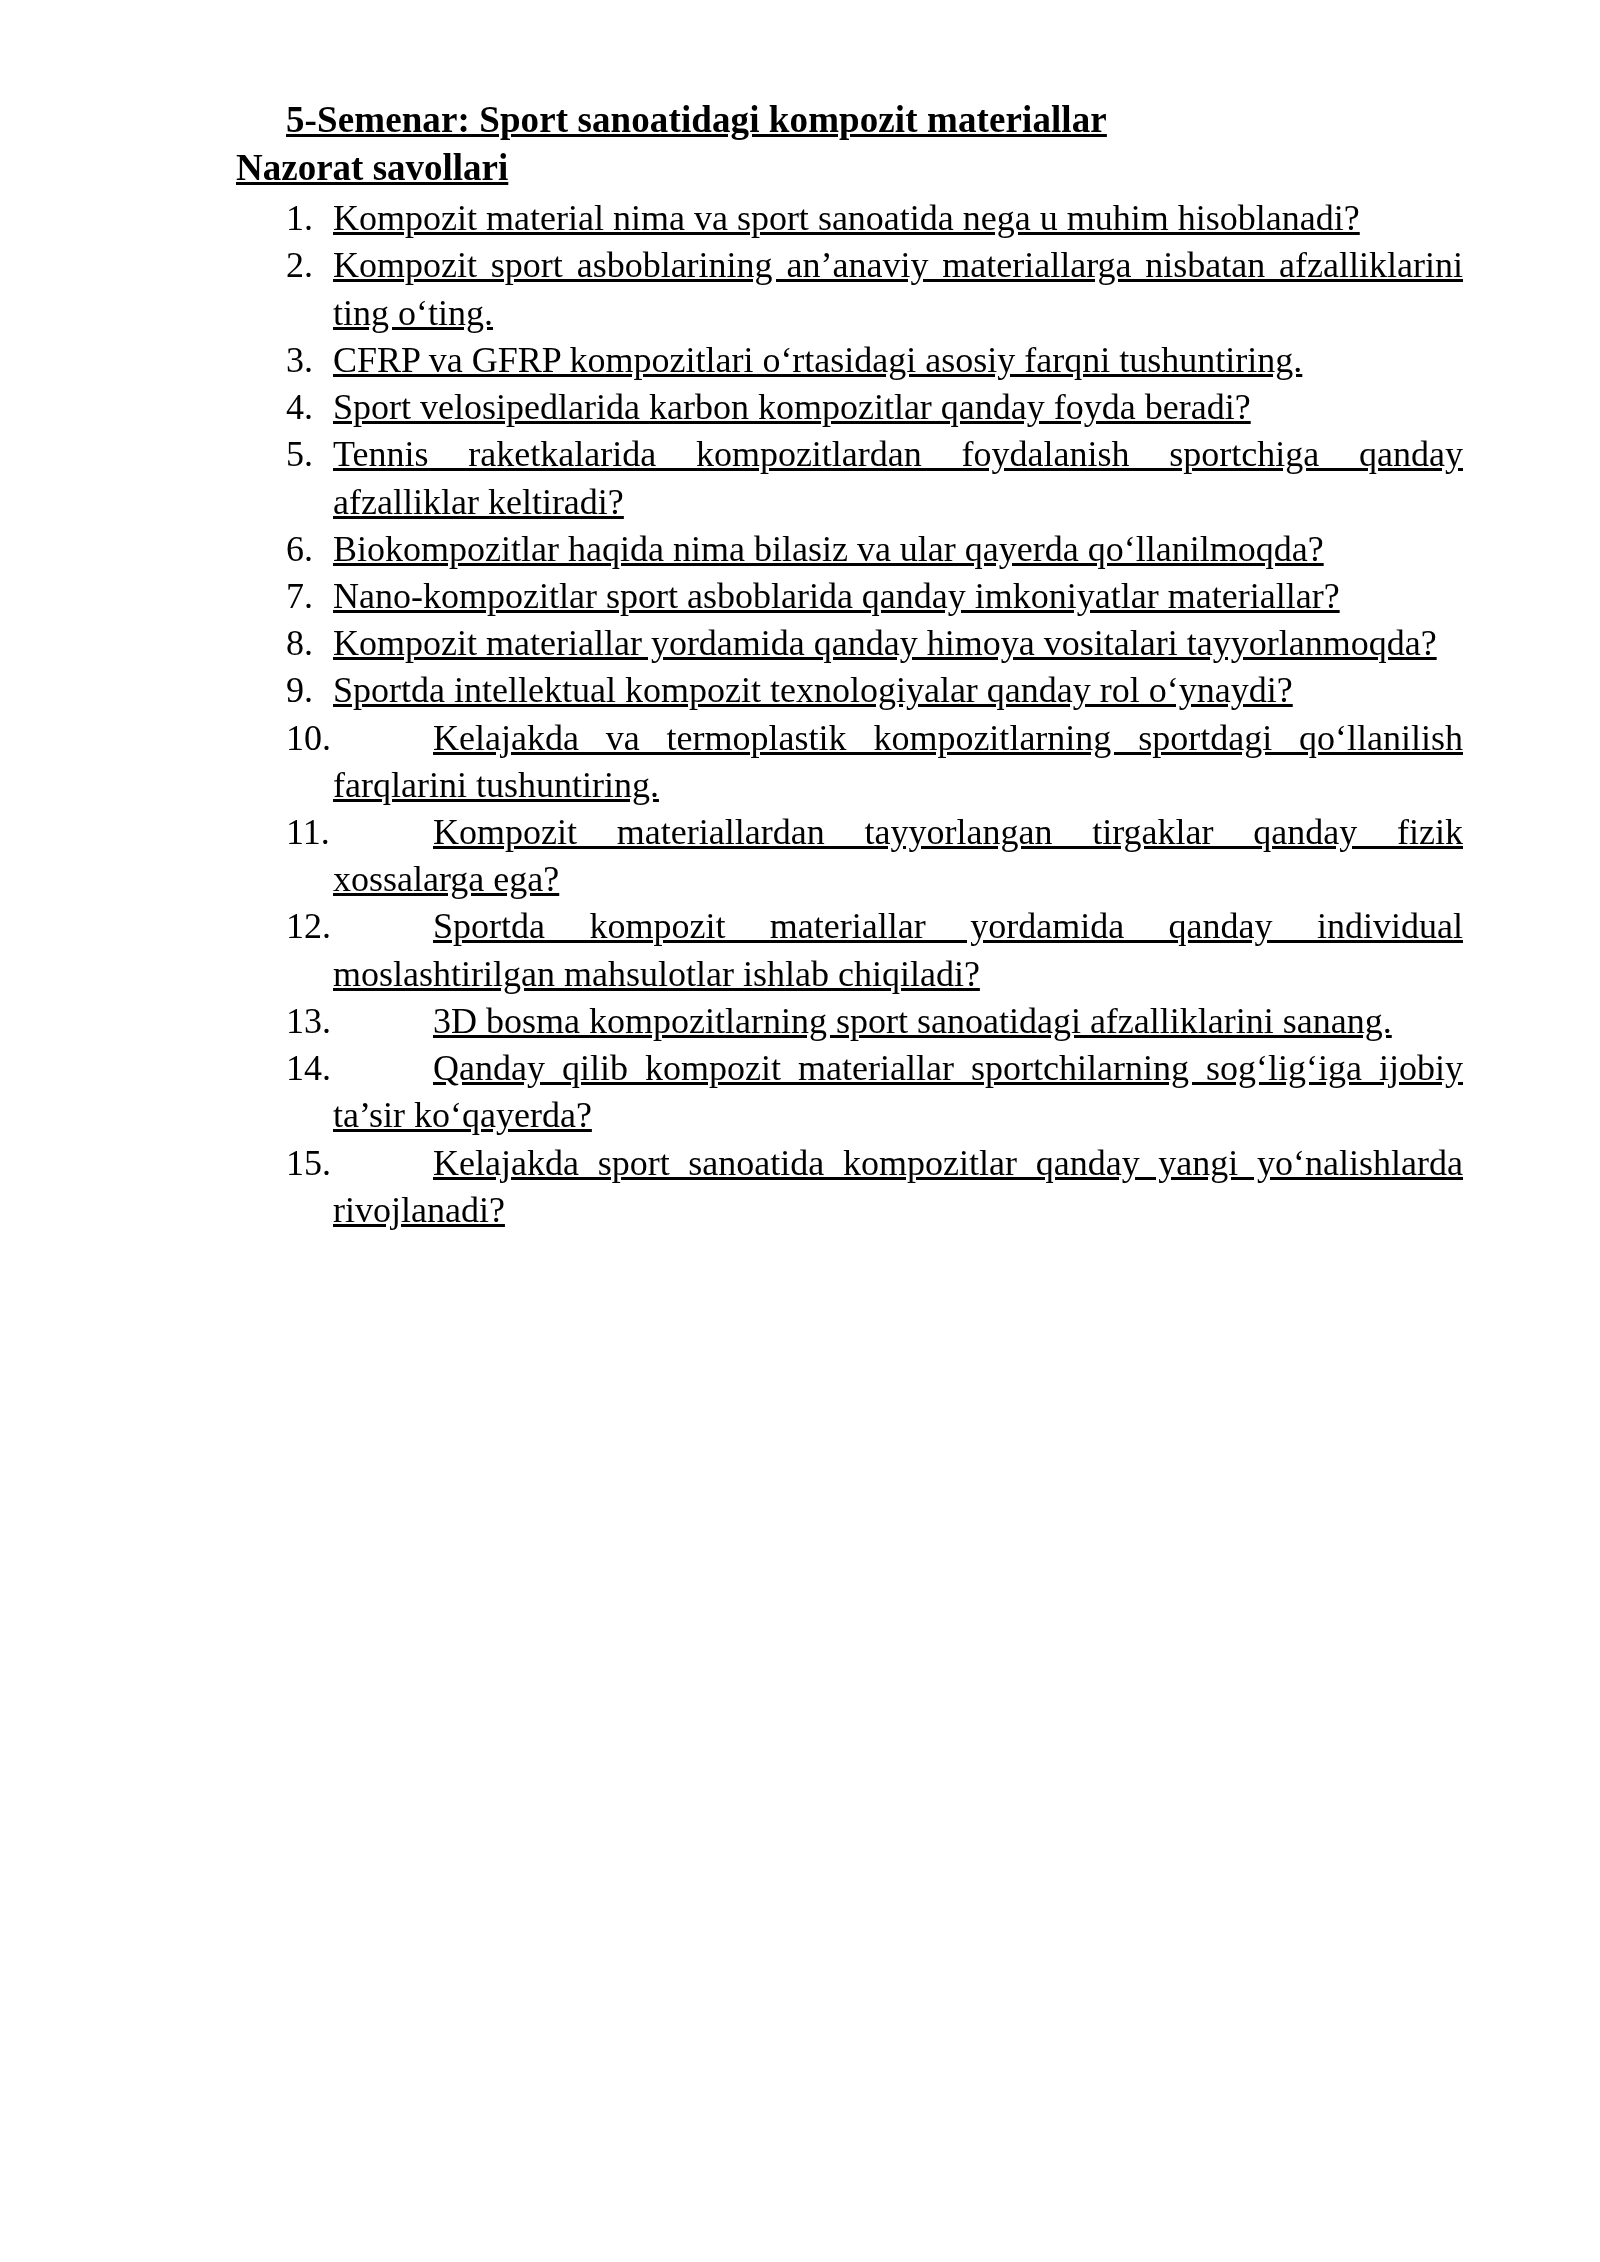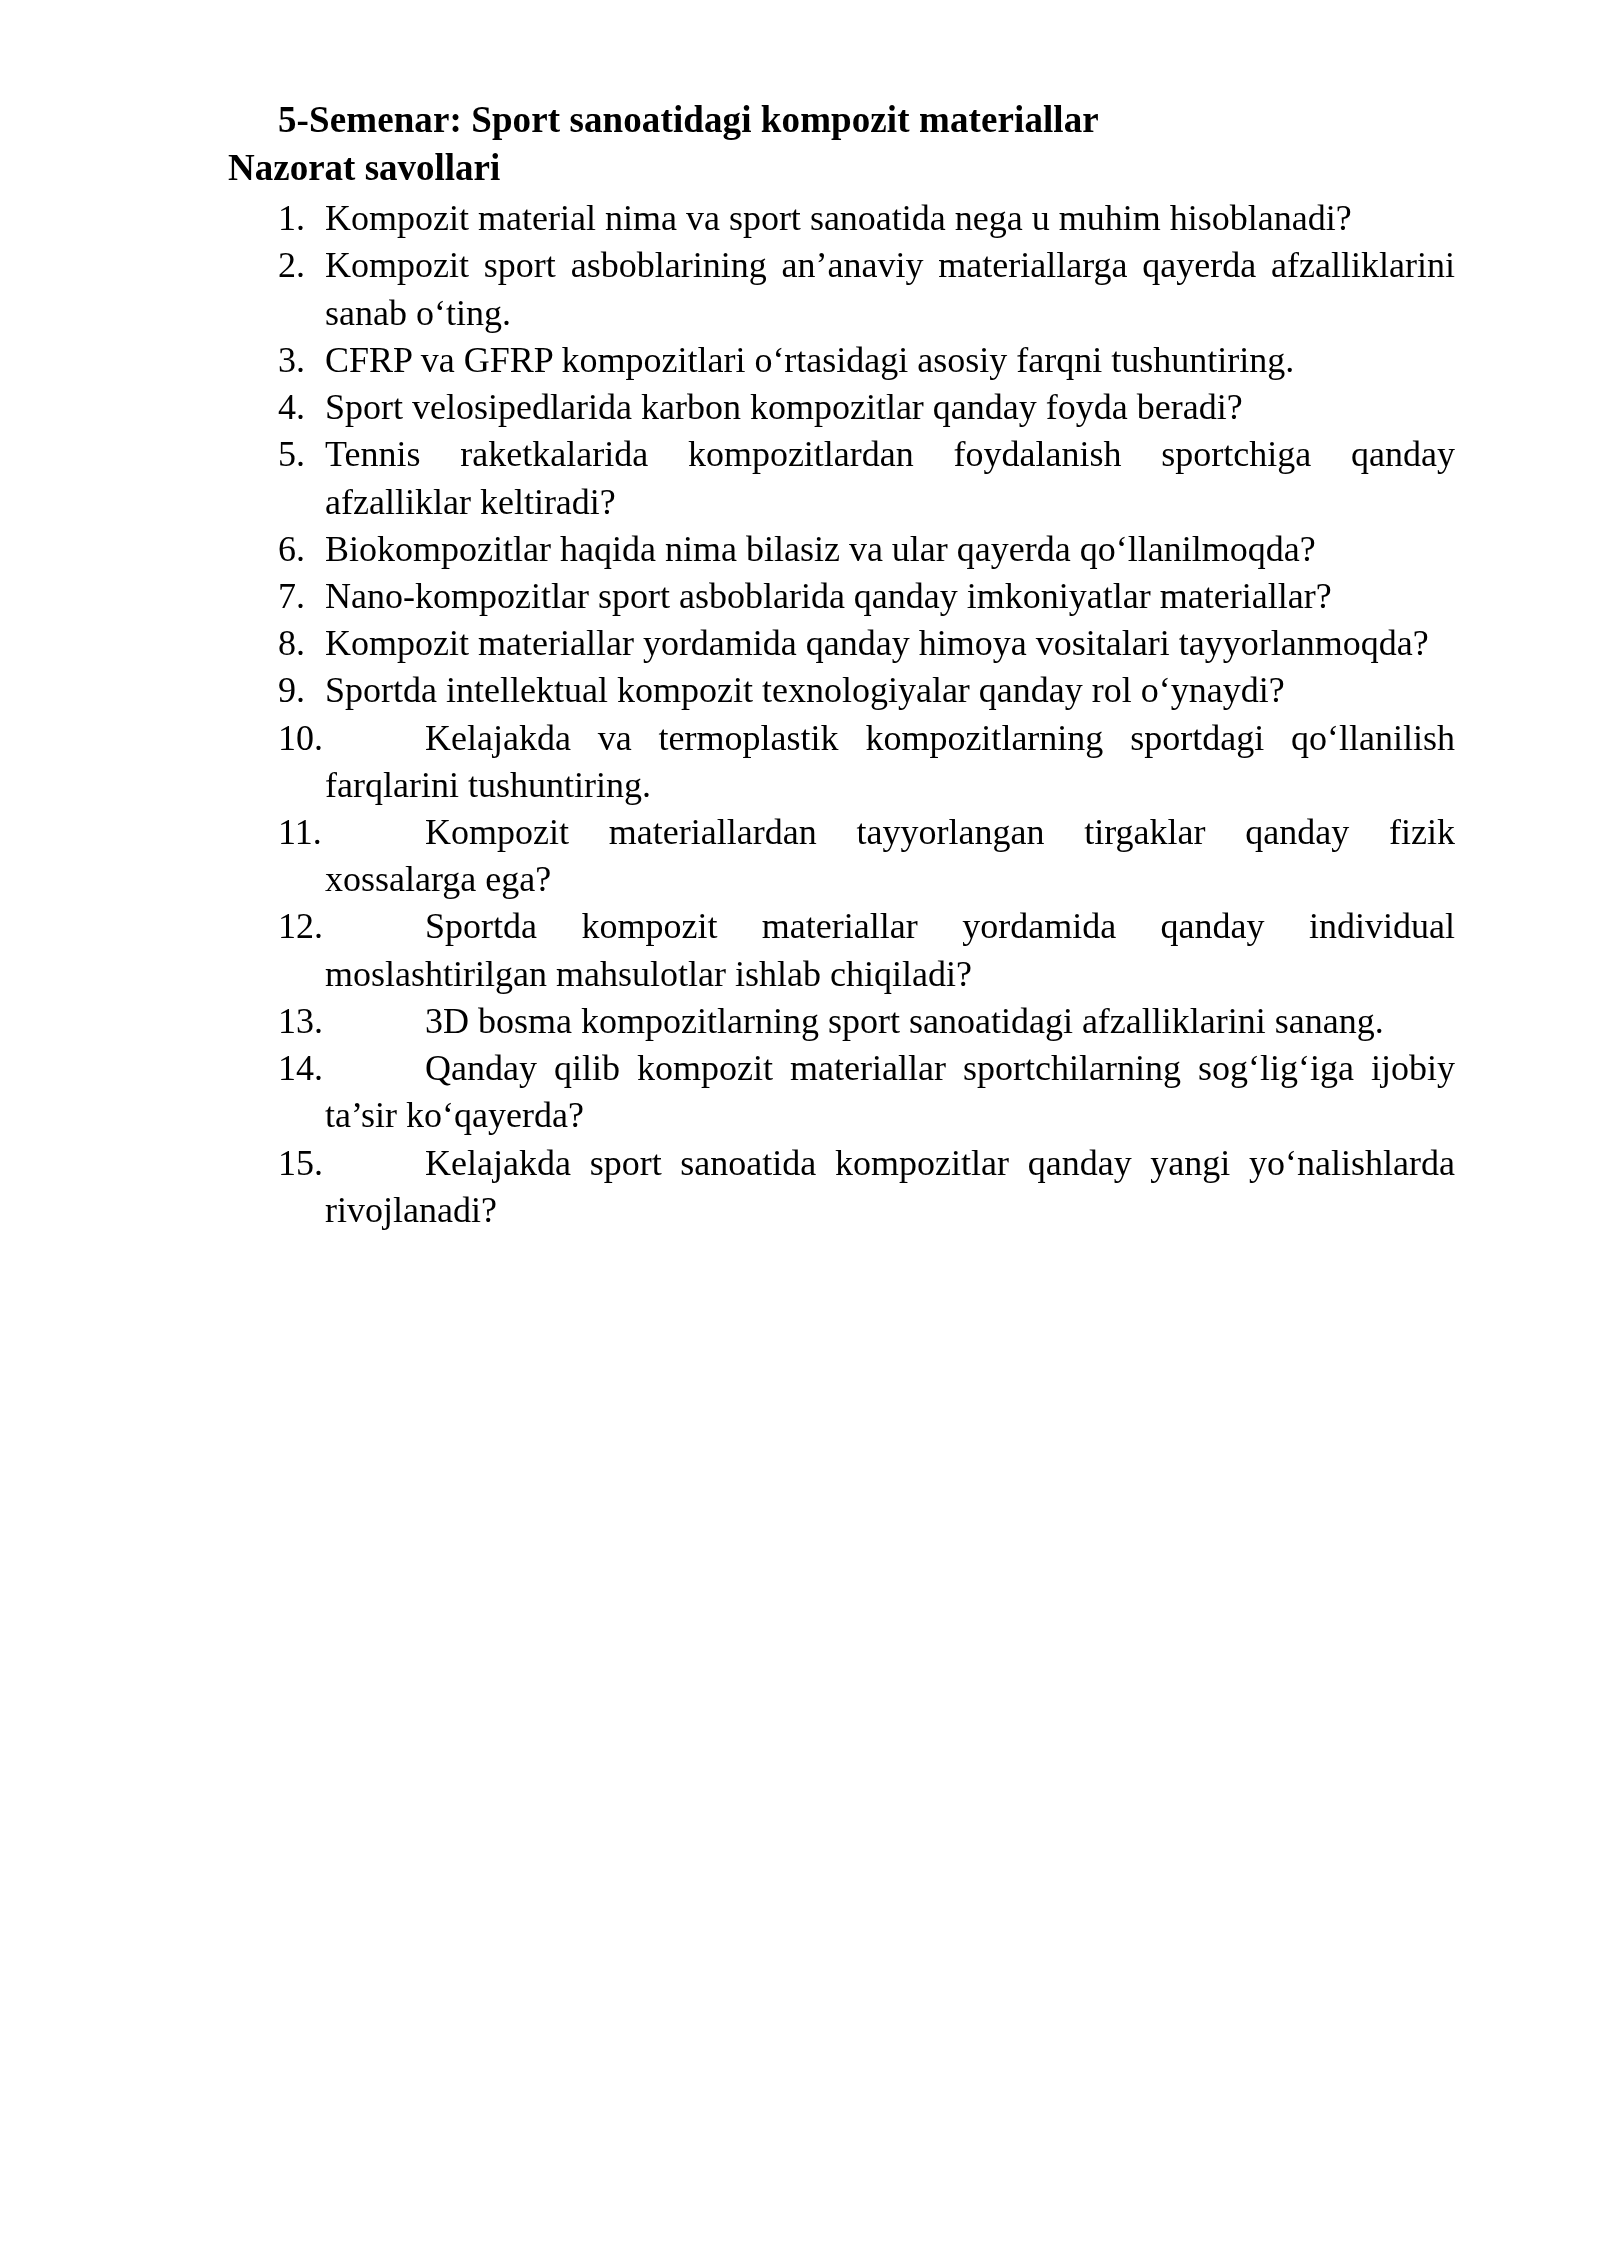--- a/index.html
+++ b/index.html
@@ -15,23 +15,24 @@
   .page {
     position: relative;
     width: 1600px;
     height: 2262px;
     background: #ffffff;
     overflow: hidden;
     box-sizing: border-box;
   }
   .content {
     position: absolute;
-    left: 200px;
+    left: 208px;
     top: 96px;
     width: 1255px;
+    text-decoration: underline;
   }
 
   
   .doc-title {
     font-weight: bold;
     font-size: 37px;
     line-height: 1.30;
     margin: 0 0 0 0;
     padding-left: 78px;   
     letter-spacing: 0.1px;
@@ -96,21 +97,21 @@
     <h2 class="doc-subtitle">Nazorat savollari</h2>
 
     <ol class="question-list">
 
     <li class="q-item">
           <span class="q-num">1.</span>
           <span class="q-text">Kompozit material nima va sport sanoatida nega u muhim hisoblanadi?</span>
         </li>
         <li class="q-item">
           <span class="q-num">2.</span>
-          <span class="q-text">Kompozit sport asboblarining an’anaviy materiallarga qayerda afzalliklarini sanab o‘ting.</span>
+          <span class="q-text">Kompozit sport asboblarining an’anaviy materiallarga nisbatan afzalliklarini ting o‘ting.</span>
         </li>
         <li class="q-item">
           <span class="q-num">3.</span>
           <span class="q-text">CFRP va GFRP kompozitlari o‘rtasidagi asosiy farqni tushuntiring.</span>
         </li>
         <li class="q-item single">
           <span class="q-num">4.</span>
           <span class="q-text">Sport velosipedlarida karbon kompozitlar qanday foyda beradi?</span>
         </li>
         <li class="q-item">

